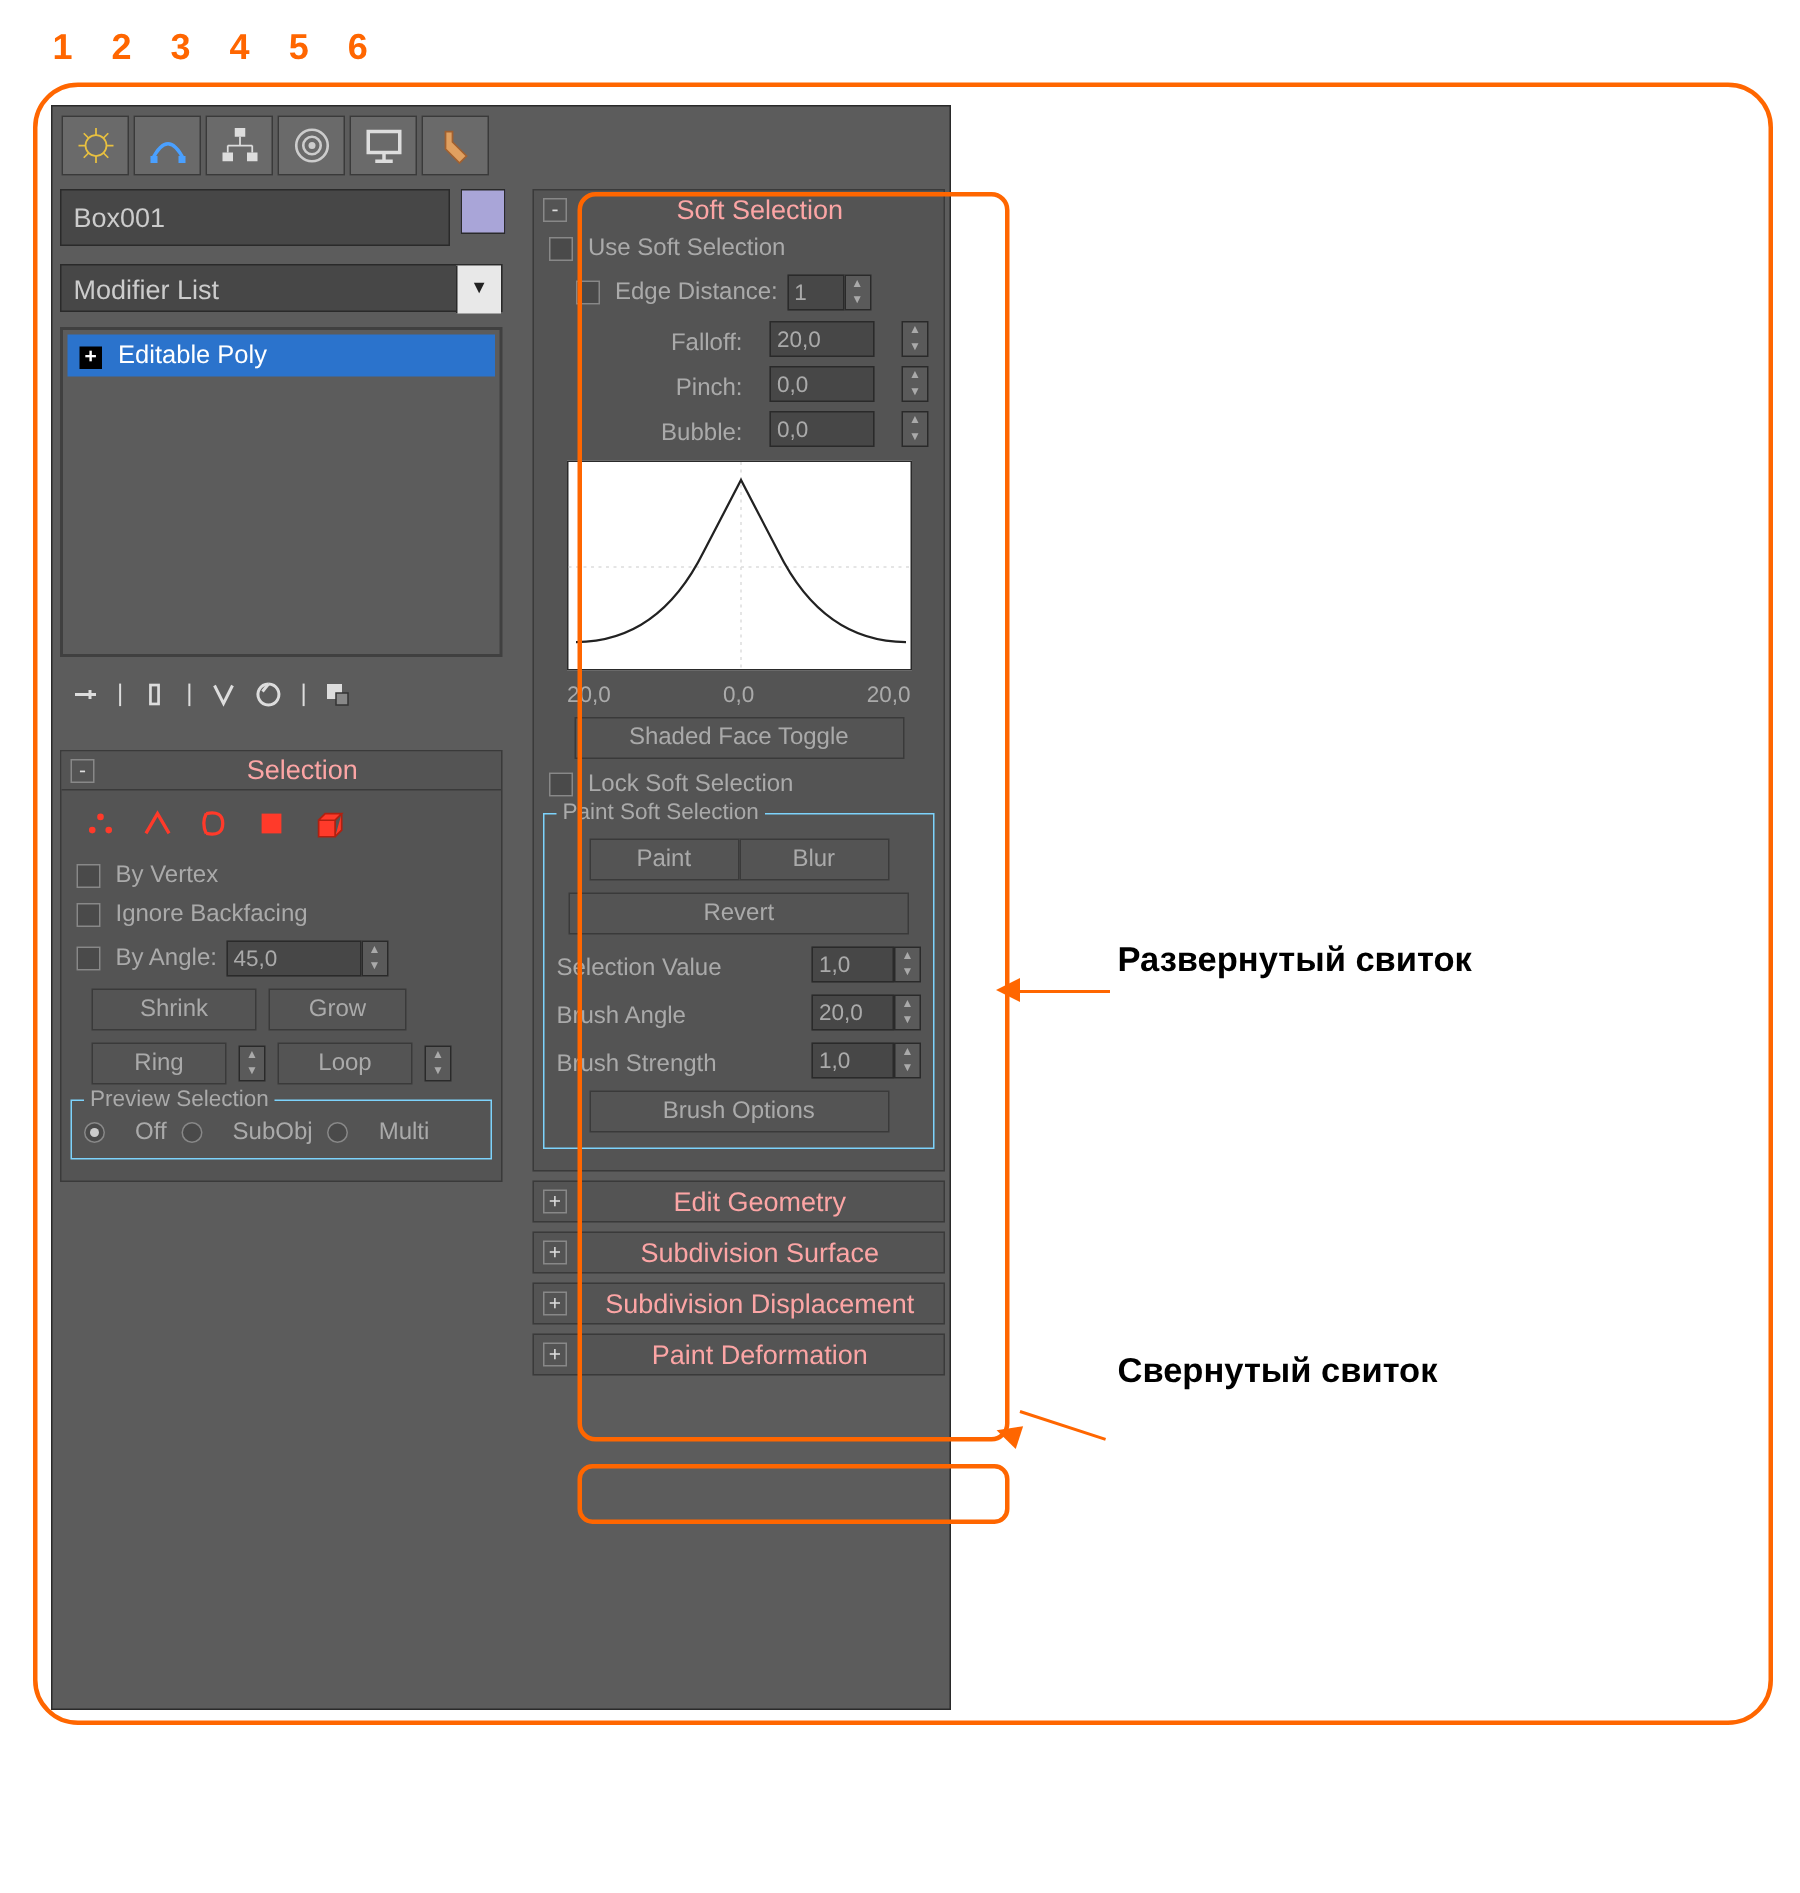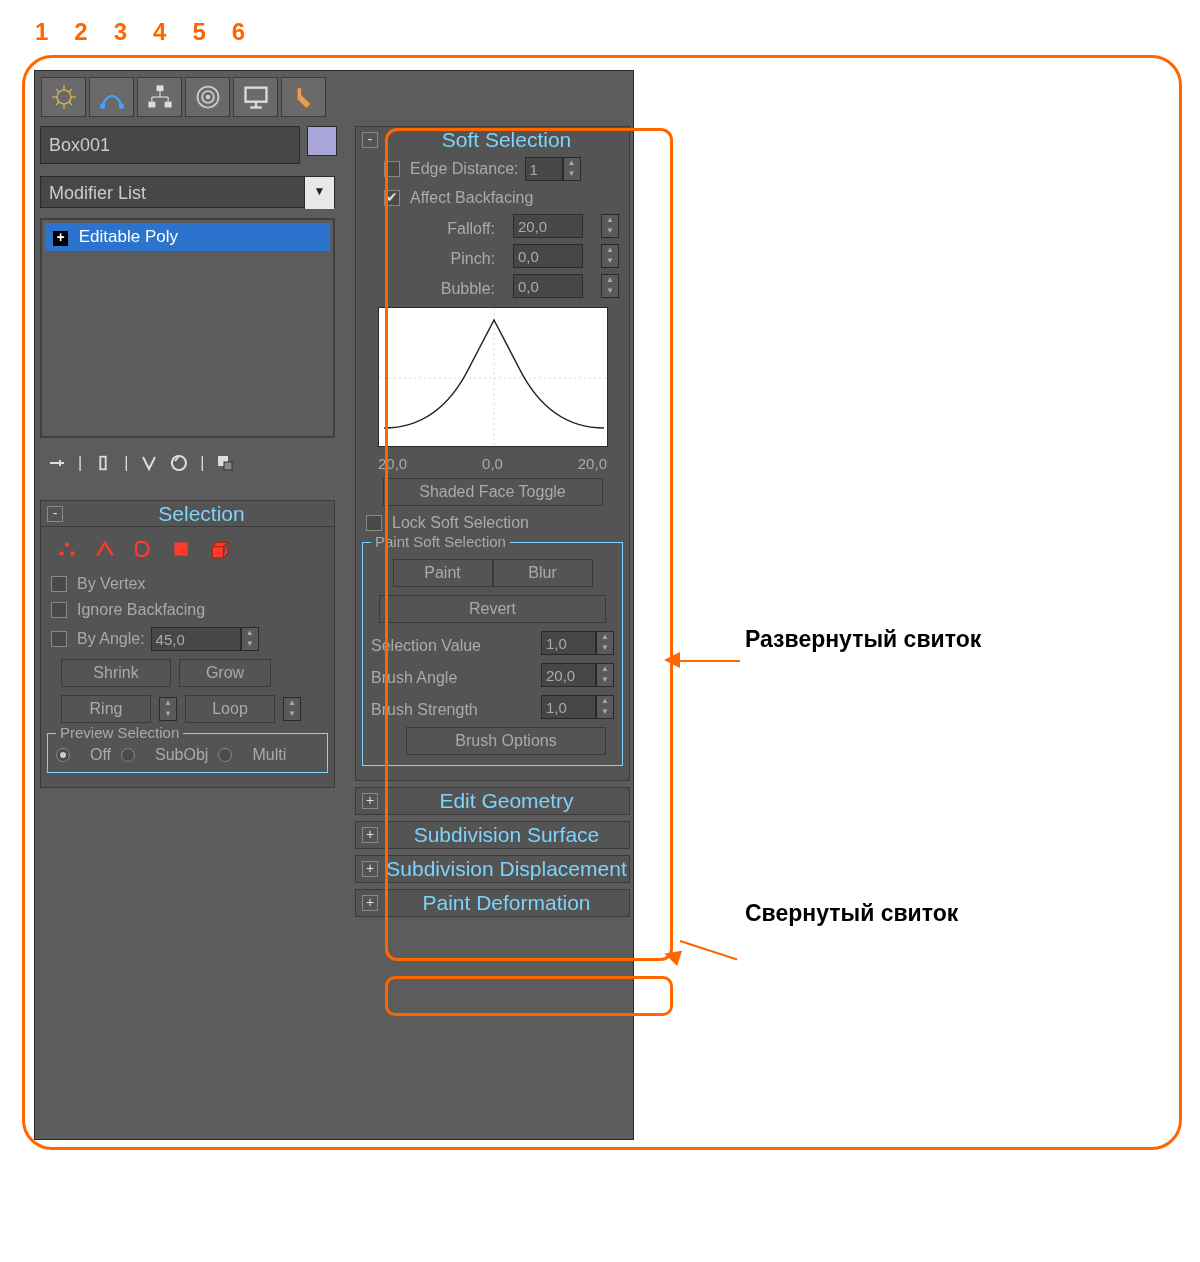--- a/index.html
+++ b/index.html
@@ -33,21 +33,21 @@
 
   .stacktools { margin-top: 10px; display: flex; gap: 8px; padding: 4px 6px; align-items:center; }
   .stacktools span { color: #ddd; }
   .sep { color:#777; margin:0 2px; }
   .sticon { width:22px; height:22px; display:inline-flex; align-items:center; justify-content:center; }
 
   
   .rollout { margin-top: 22px; width: 295px; background: #545454; border: 1px solid #3a3a3a; padding-bottom: 8px; }
   .rollout .rhdr { height: 26px; background: #545454; border-bottom: 1px solid #3a3a3a; display:flex; align-items:center; }
   .rhdr .toggle { width:16px; height:16px; border:1px solid #888; background:#545454; color:#ddd; text-align:center; line-height:13px; margin:0 6px; font-size:14px; }
-  .rhdr .title { flex:1; text-align:center; color:#7dd3fc; font-size:21px; }
+  .rhdr .title { flex:1; text-align:center; color:#fca5a5; font-size:18px; }
 
   .lbl { color:#aaa; font-size:16px; }
   .cb { width:16px; height:16px; border:1px solid #888; background:#4a4a4a; display:inline-block; vertical-align:middle; margin-right:6px; position:relative; }
   .cb.checked::after { content:"✔"; position:absolute; left:1px; top:-2px; color:#ddd; font-size:14px; }
   .rb { width:14px; height:14px; border:1px solid #888; border-radius:50%; background:#4a4a4a; display:inline-block; vertical-align:middle; margin-right:6px; position:relative; }
   .rb.checked::after { content:""; position:absolute; left:3px; top:3px; width:6px; height:6px; background:#ccc; border-radius:50%; }
 
   .btn { display:inline-flex; align-items:center; justify-content:center; height:28px; background:#545454; border:1px solid #3a3a3a; color:#aaa; font-size:16px; cursor:pointer; }
   .spin { width:55px; height:24px; background:#474747; border:1px solid #2a2a2a; color:#aaa; padding:0 4px; font-size:15px; }
   .spinbtns { width:18px; height:24px; background:#5a5a5a; border:1px solid #2a2a2a; display:inline-flex; flex-direction:column; }
@@ -289,33 +289,33 @@
   </div>
 
   <div class="rightcol">
 
     <div class="rollout2">
       <div class="rhdr">
         <span class="toggle">-</span>
         <span class="title">Soft Selection</span>
       </div>
 
+      <div class="row">
+          <span class="cb"></span>
+          <span class="lbl">Use Soft Selection</span>
+        </div>
       <div class="row" style="padding-left:28px">
         <span class="cb"></span>
         <span class="lbl">Edge Distance:</span>
         <input class="spin" style="width: 38px; margin-left: 6px;" value="1">
         <span class="spinbtns">
             <div>▲</div>
             <div>▼</div>
           </span>
       </div>
-      <div class="row" style="padding-left:28px">
-          <span class="cb checked"></span>
-          <span class="lbl">Affect Backfacing</span>
-        </div>
 
       <div class="fxr">
           <span class="lbl">Falloff:</span>
           <input class="spin" style="width: 70px;" value="20,0">
           <span class="spinbtns">
             <div>▲</div>
             <div>▼</div>
           </span>
         </div>
       <div class="fxr">
@@ -391,21 +391,21 @@
             <span class="lbl">Brush Strength</span>
             <span style="display:flex">
               <input class="spin" style="width: 55px;" value="1,0">
               <span class="spinbtns">
                 <div>▲</div>
                 <div>▼</div>
               </span>
             </span>
           </div>
 
-        <div class="row" style="justify-content:flex-end">
+        <div class="row" style="justify-content:center">
             <span class="btn" style="width:200px">Brush Options</span>
           </div>
       </div>
     </div>
 
     <div class="rollout2 collapsed">
       <div class="rhdr">
           <span class="toggle">+</span>
           <span class="title">Edit Geometry</span>
         </div>

